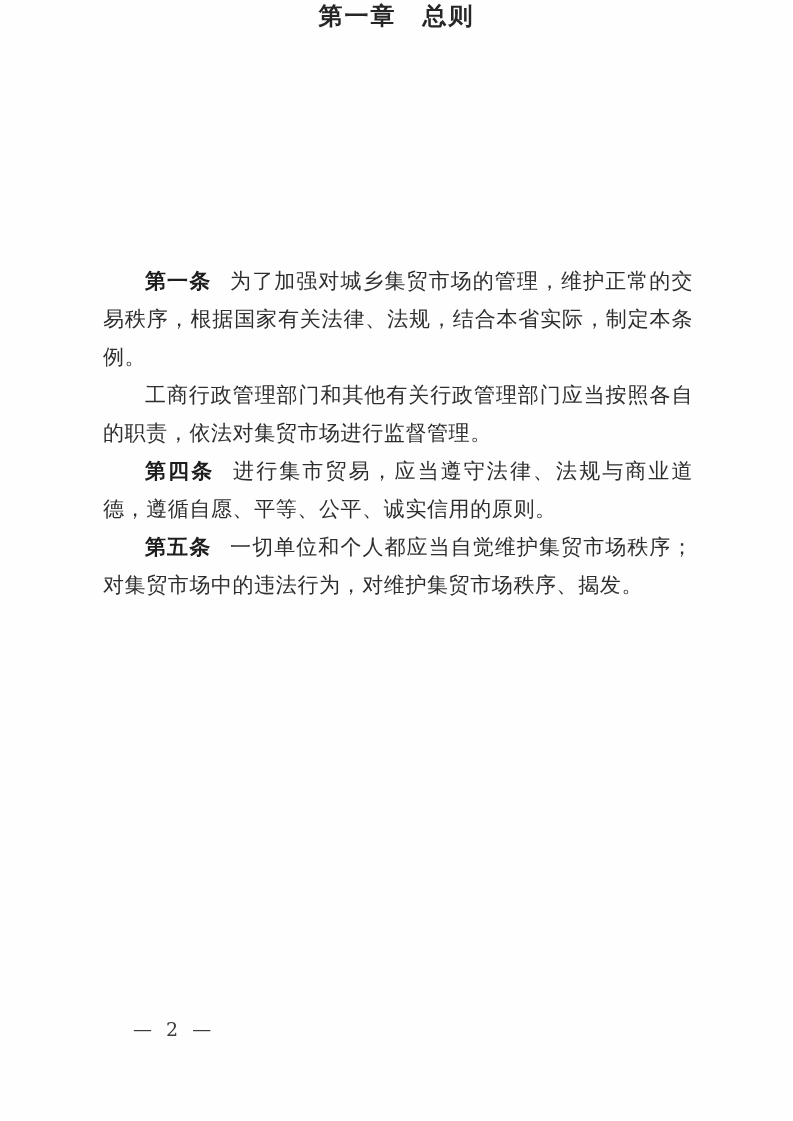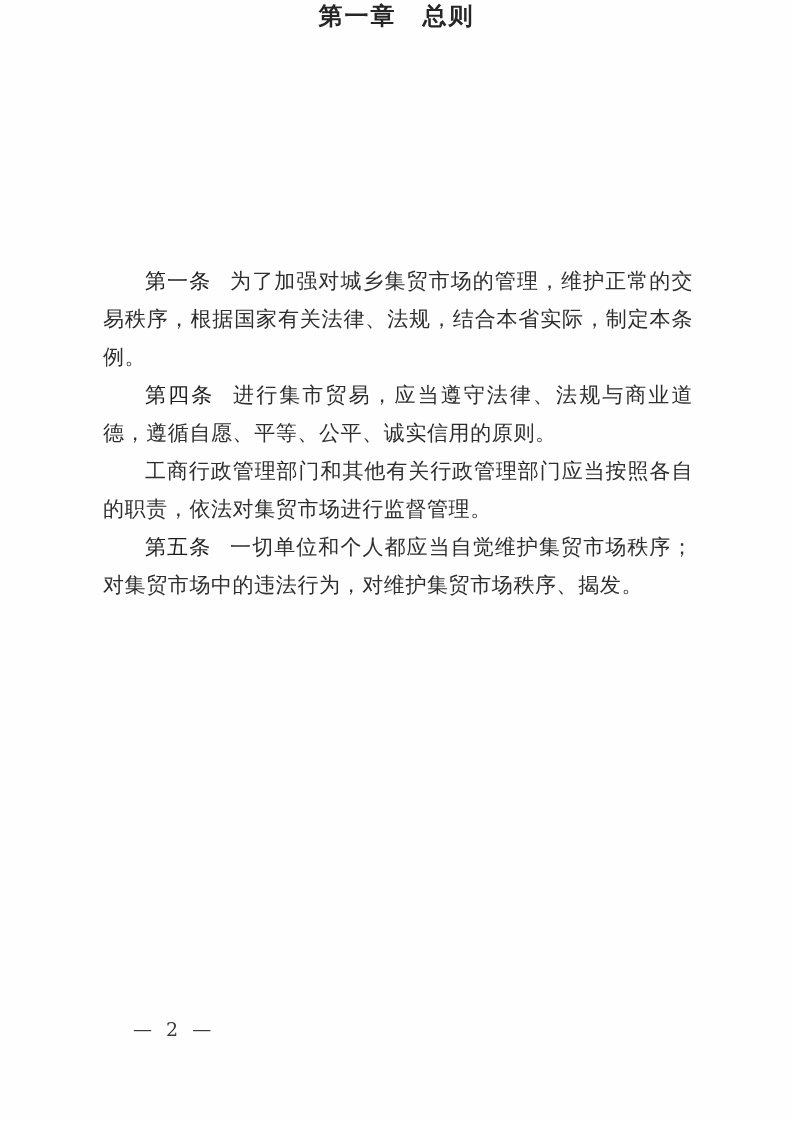--- a/index.html
+++ b/index.html
@@ -38,21 +38,21 @@
     letter-spacing: 0.6px;
     text-align: justify;
     text-align-last: left;
   }
   .para {
     margin: 0;
     text-indent: 2em;
   }
   .para-label {
     font-family: "Liberation Sans", sans-serif;
-    font-weight: 400;
+    font-weight: 700;
     color: #1d1d1d;
     margin-right: 0.9em;
   }
   .para-label:empty {
     display: none;
     margin: 0;
   }
   .page-number {
     position: absolute;
     left: 133px;
@@ -70,23 +70,23 @@
 
   <h1 class="chapter-title">第一章　总则</h1>
 
   <div class="doc-body">
 
     <p class="para"><span class="para-label">第一条</span><span class="para-text">为了加强对城乡集贸市场的管理，维护正常的交易秩序，根据国家有关法律、法规，结合本省实际，制定本条例。</span></p>
 
 
 
 
+    <p class="para"><span class="para-text">工商行政管理部门和其他有关行政管理部门应当按照各自的职责，依法对集贸市场进行监督管理。</span></p>
+
     <p class="para"><span class="para-label">第四条</span><span class="para-text">进行集市贸易，应当遵守法律、法规与商业道德，遵循自愿、平等、公平、诚实信用的原则。</span></p>
-
-    <p class="para"><span class="para-text">工商行政管理部门和其他有关行政管理部门应当按照各自的职责，依法对集贸市场进行监督管理。</span></p>
 
     <p class="para"><span class="para-label">第五条</span><span class="para-text">一切单位和个人都应当自觉维护集贸市场秩序；对集贸市场中的违法行为，对维护集贸市场秩序、揭发。</span></p>
 
 
   </div>
 
   <div class="page-number">— 2 —</div>
 
 </div>
 

